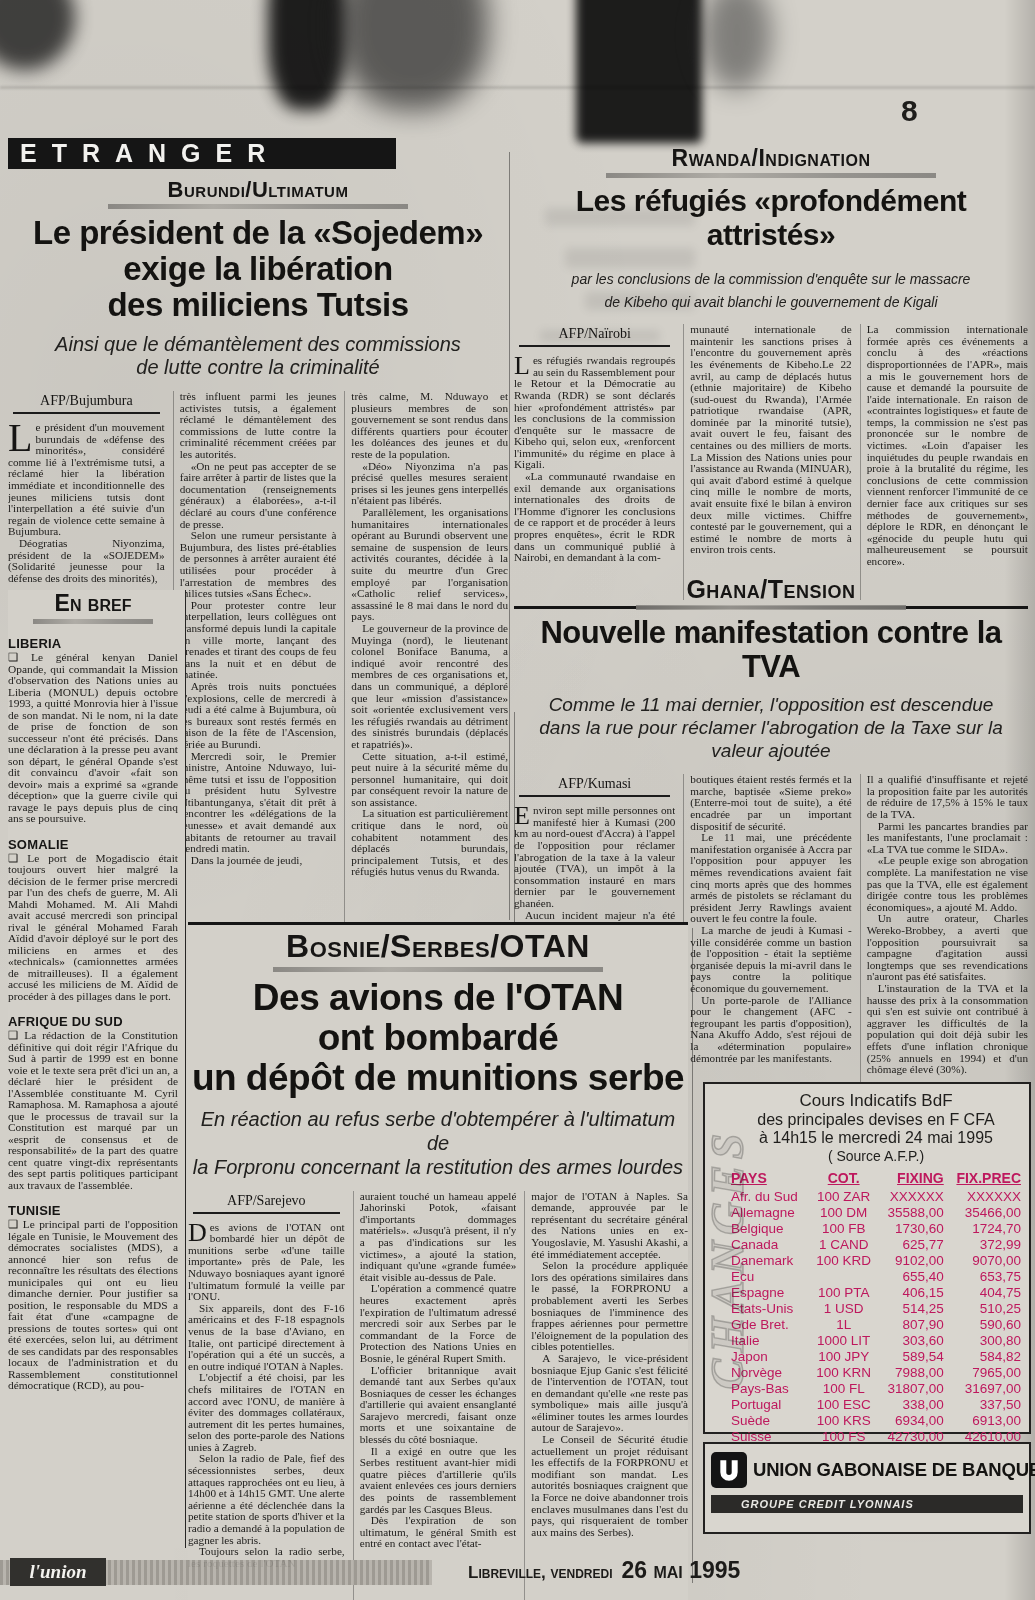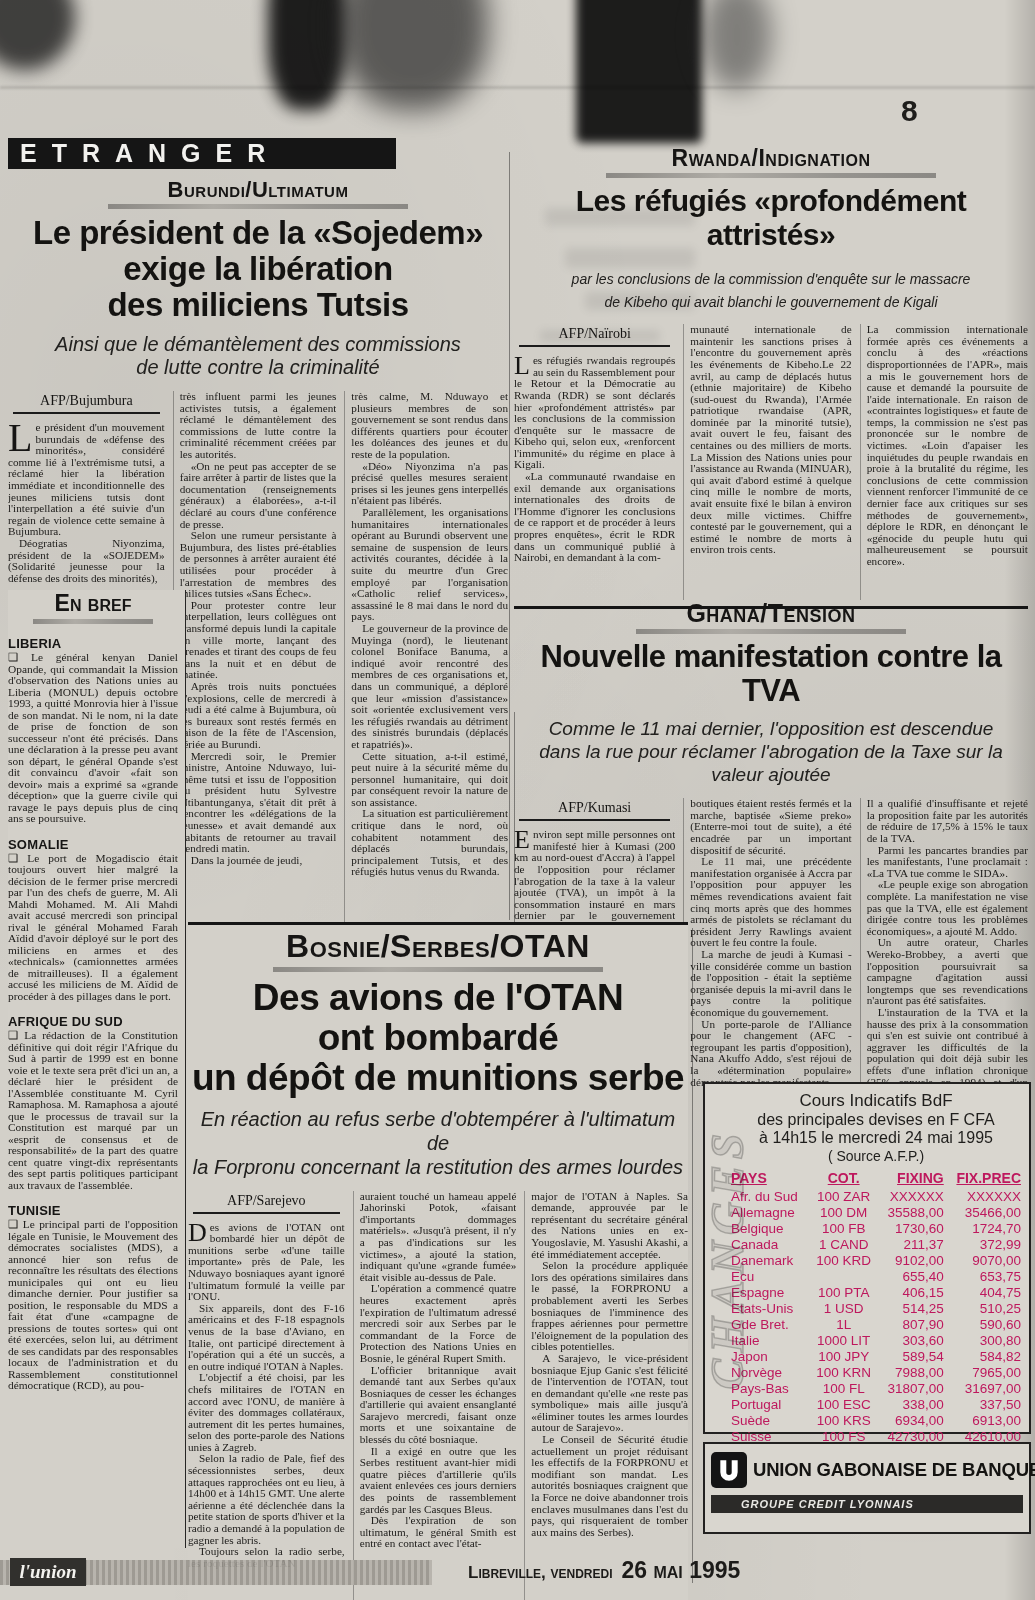--- a/index.html
+++ b/index.html
@@ -92,21 +92,21 @@
 
   .art-rwanda { left:514px; top:146px; width:514px; }
   .art-rwanda .kicker { font-size:23px; }
   .art-rwanda .kicker-bar { width:330px; }
   .art-rwanda .headline { font-size:30px; line-height:34px; }
   .art-rwanda .subhead { margin-top:16px; font-size:14px; line-height:23px; }
   .art-rwanda .cols { margin-top:10px; }
   .art-rwanda .col { height:276px; }
   .art-rwanda .thick-rule { margin-top:6px; }
 
-  .art-ghana { left:514px; top:576px; width:514px;margin-top:24px; }
+  .art-ghana { left:514px; top:576px; width:514px; }
   .art-ghana .kicker { font-size:25px; }
   .art-ghana .kicker-bar { width:270px; }
   .art-ghana .headline { font-size:31px; line-height:34px; }
   .art-ghana .subhead { margin-top:9px; font-size:19px; line-height:23px; }
   .art-ghana .cols { margin-top:12px; }
   .art-ghana .col { height:354px; }
 
   .art-bosnia {
     left:188px; top:922px; width:500px; background:#d3d0c9;
     border-top:3px solid #151515; padding-top:5px; z-index:3;
@@ -187,21 +187,21 @@
     color:#e9e8e4; font-family:"Liberation Sans","DejaVu Sans",sans-serif;
     font-style:italic; font-weight:700; font-size:11px; letter-spacing:1px; padding-left:30px;
   }
 
   
   .footer-bar {
     position:absolute; z-index:4; left:0; top:1560px; width:432px; height:25px;
     background:repeating-linear-gradient(90deg,#98948d 0 3px,#b5b1aa 3px 6px); opacity:.9;
   }
   .paper-logo {
-    position:absolute; z-index:5; left:10px; top:1558px; width:76px; height:28px;
+    position:absolute; z-index:5; left:10px; top:1558px; width:96px; height:28px;
     background:#31302d; display:flex; align-items:center; justify-content:center;
   }
   .paper-logo span {
     color:#f4f3ef; font-family:"Liberation Serif","DejaVu Serif",serif;
     font-weight:700; font-style:italic; font-size:19px;
   }
   .dateline {
     position:absolute; z-index:4; left:468px; top:1557px; display:flex; align-items:baseline; gap:9px;
     font-family:"Liberation Sans","DejaVu Sans",sans-serif; font-variant:small-caps; color:#1c1b19;
   }
@@ -442,21 +442,21 @@
           </tr>
           <tr>
             <td>Belgique</td>
             <td>100 FB</td>
             <td>1730,60</td>
             <td>1724,70</td>
           </tr>
           <tr>
             <td>Canada</td>
             <td>1 CAND</td>
-            <td>211,37</td>
+            <td>625,77</td>
             <td>372,99</td>
           </tr>
           <tr>
             <td>Danemark</td>
             <td>100 KRD</td>
             <td>9102,00</td>
             <td>9070,00</td>
           </tr>
           <tr>
             <td>Ecu</td>

